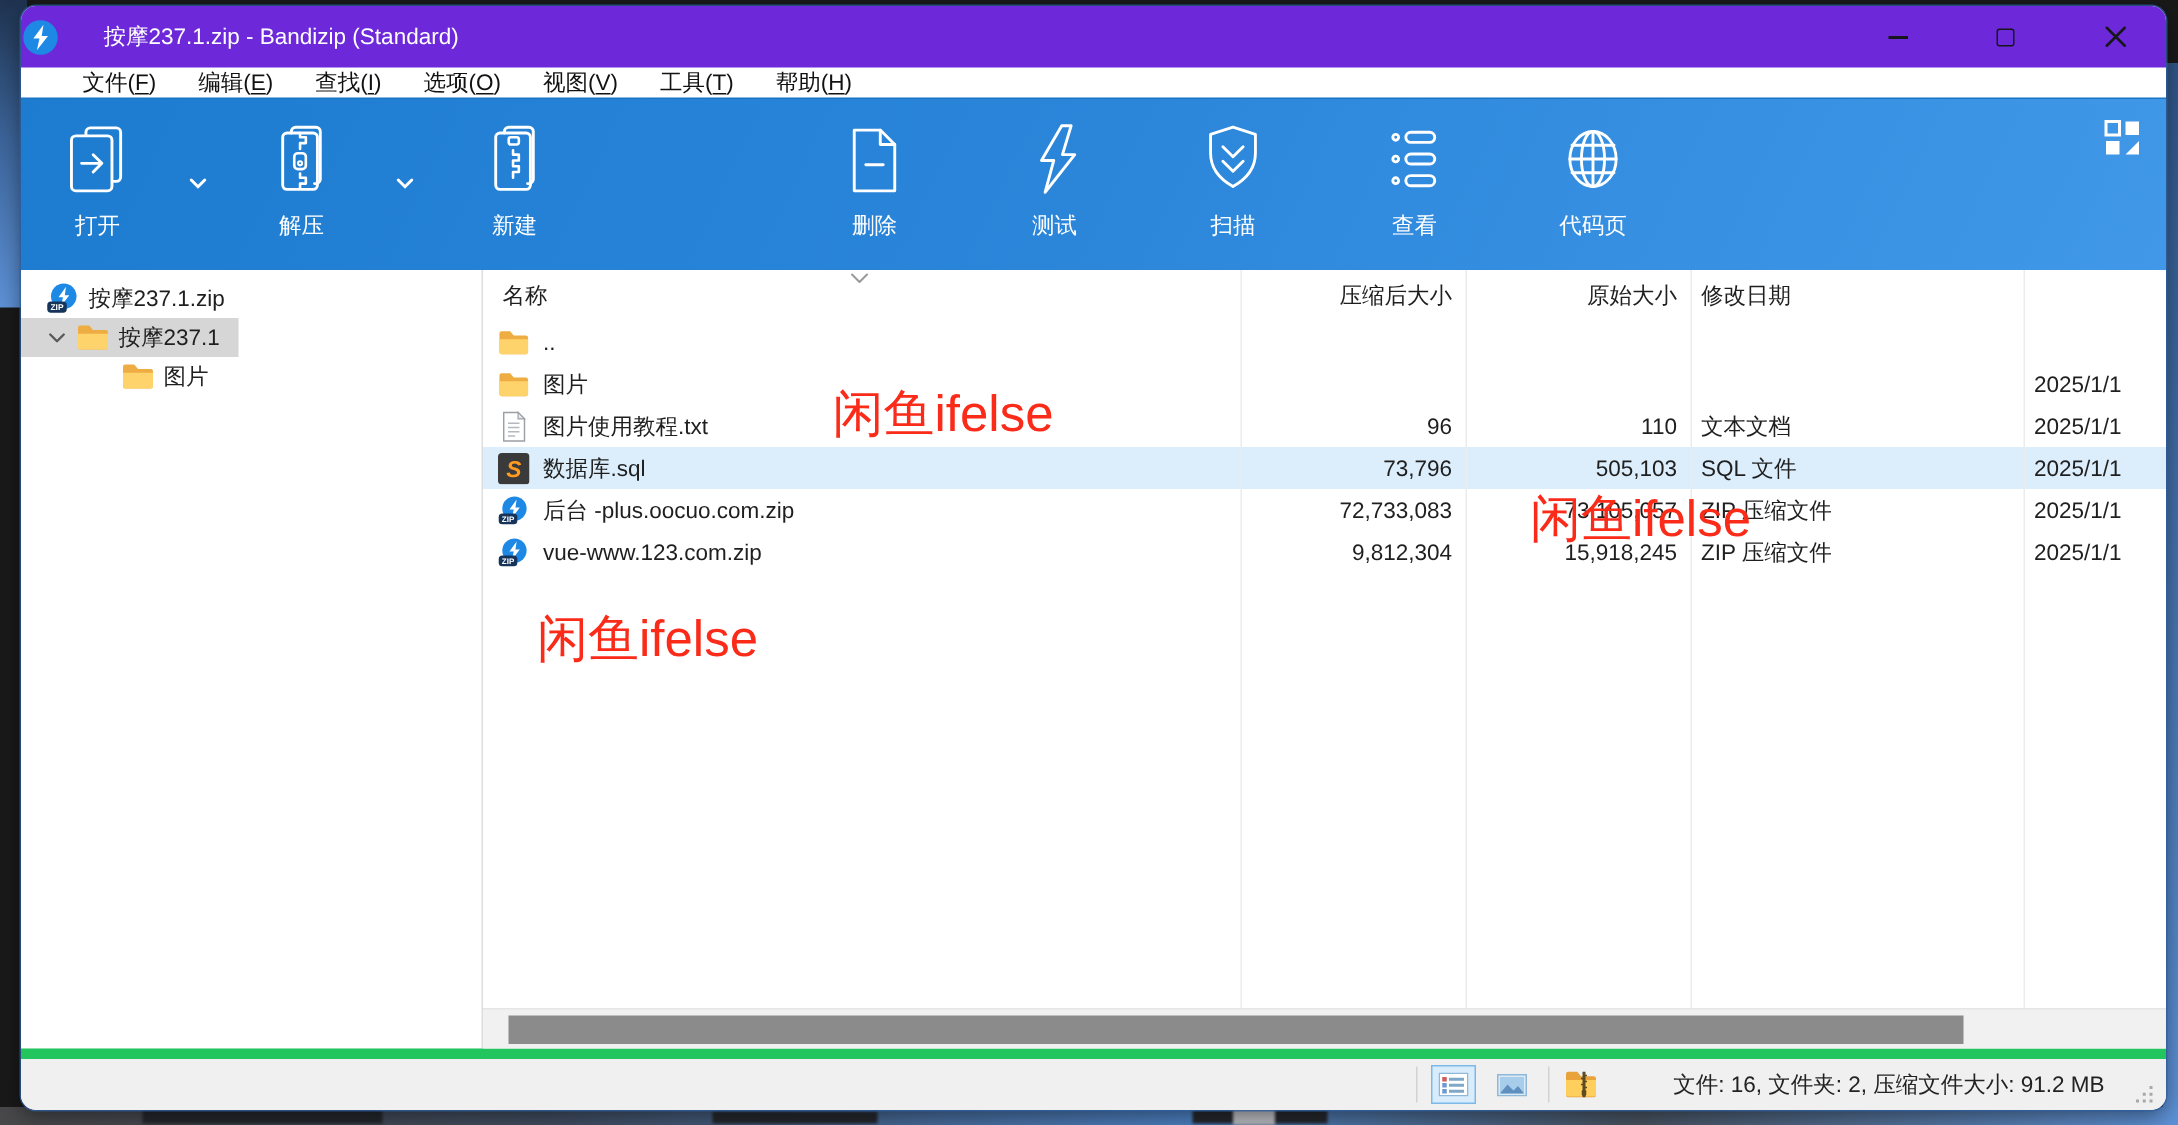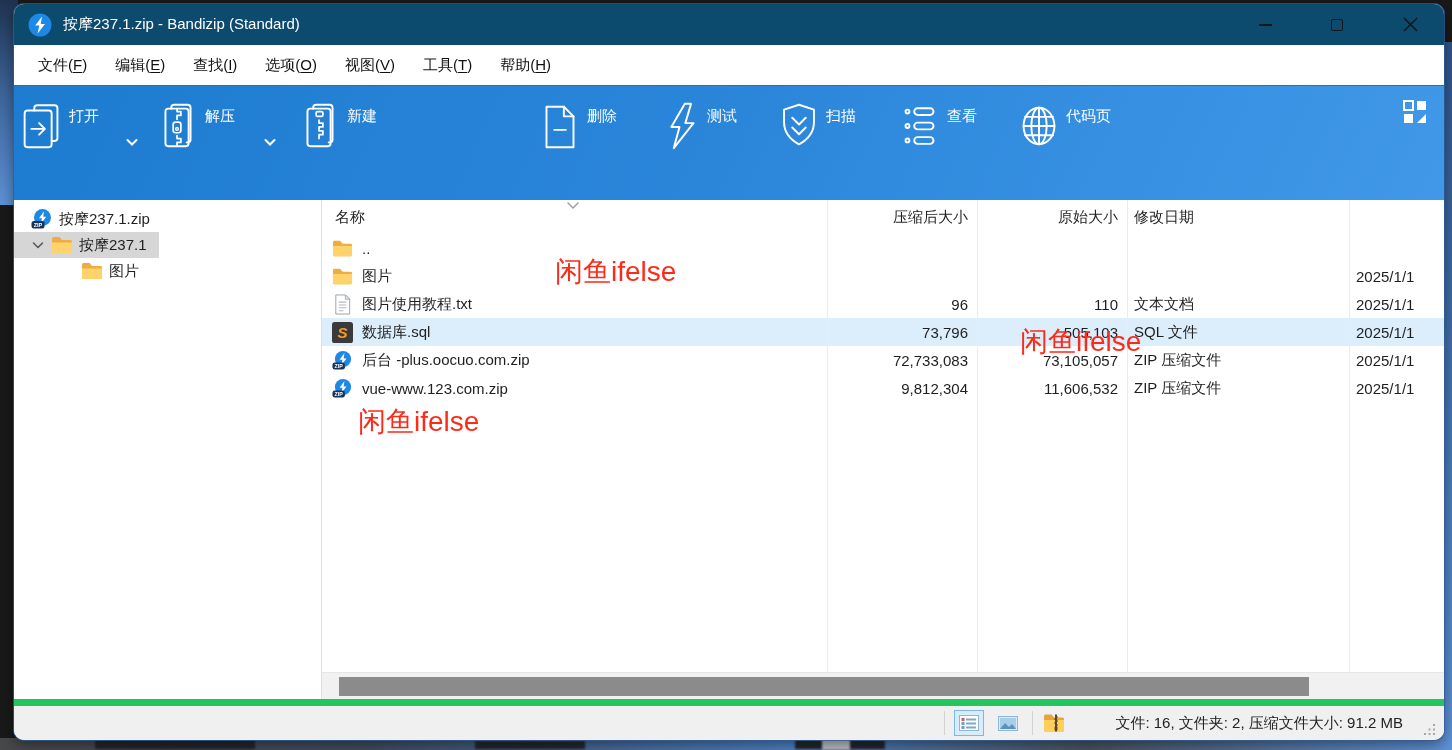--- a/index.html
+++ b/index.html
@@ -18,42 +18,42 @@
     background:linear-gradient(90deg,#48484a 0%,#3f4b5e 25%,#4c80c2 55%,#47525f 75%,#5d91d6 100%); }
   .bg-blob { position:absolute; background:#23262b; filter:blur(1px); }
 
   
   .app-window { position:absolute; left:14px; top:4px; width:1430px; height:736px;
     background:#fff; border-radius:10px; overflow:hidden;
     box-shadow:0 0 0 1px rgba(47,95,158,.75), 0 4px 14px rgba(0,0,0,.45);
     display:flex; flex-direction:column; }
 
   
-  .titlebar { height:41px; background:#0c4a6e; flex:0 0 auto;
-    display:flex; align-items:center; padding-left:13px; position:relative; }
+  .titlebar { height:41px; background:#6d28d9; flex:0 0 auto;
+    display:flex; align-items:center; position:relative;gap:19px; }
   .app-icon { width:26px; height:26px; flex:0 0 auto; }
   .title-text { color:#fff; margin-left:10px; font-size:15px; }
   .win-btn { position:absolute; top:0; width:46px; height:41px; display:flex;
     align-items:center; justify-content:center; cursor:default; }
   .btn-min { left:1228px; } .btn-max { left:1300px; } .btn-close { left:1373px; }
   .glyph-min { width:13px; height:0; border-top:2px solid #15171a; }
   .glyph-max { width:12px; height:12px; border:1.6px solid #15171a; border-radius:2px; }
 
   
-  .menubar { height:40px; background:#fff; display:flex; align-items:center;
-    padding-left:10px; flex:0 0 auto; }
+  .menubar { height:20px; background:#fff; display:flex; align-items:center;
+    padding-left:27px; flex:0 0 auto; }
   .menu-item { padding:4px 14px; color:#111; cursor:default; }
   .mn { text-decoration:underline; text-underline-offset:2px; }
 
   
   .toolbar { height:115px; flex:0 0 auto; position:relative;
     background:linear-gradient(115deg,#1d7cd0 0%,#2b86da 50%,#4198e8 100%);
     border-top:1px solid #1a74c6; }
   .tb-btn { position:absolute; top:13px; transform:translateX(-50%);
-    display:flex; flex-direction:row; align-items:flex-start; width:100px;
+    display:flex; flex-direction:column; align-items:center; width:100px;
     color:#fff; cursor:default; }
   .tb-btn svg { width:54px; height:54px; }
   .tb-label { margin-top:8px; font-size:15px; white-space:nowrap; }
   .tb-chev { position:absolute; top:46px; transform:translateX(-50%); width:20px; height:20px;
     display:flex; align-items:center; justify-content:center; cursor:default; }
   .layout-toggle { position:absolute; right:16px; top:13px; width:26px; height:26px; cursor:default; }
 
   
   .content { flex:1 1 auto; display:flex; min-height:0; background:#fff; }
 
@@ -90,21 +90,21 @@
   
   .statusbar { height:41px; flex:0 0 auto; background:#f0f0f0; border-top:7px solid #22c55e;
     display:flex; align-items:center; justify-content:flex-end; padding-right:8px; gap:9px; }
   .sb-sep { width:1px; height:24px; background:#d2d2d2; }
   .sb-btn { width:30px; height:26px; display:flex; align-items:center; justify-content:center; cursor:default; }
   .sb-btn.active { background:#d9ecfb; border:1px solid #7cb9e8; }
   .sb-text { margin:0 6px 0 40px; color:#222; white-space:nowrap; }
   .resize-grip { width:14px; height:14px; align-self:flex-end; margin:0 0 4px 4px; }
 
   
-  .watermark { position:absolute; font-size:28px; color:#fb2b1a; z-index:5;
+  .watermark { position:absolute; font-size:34px; color:#fb2b1a; z-index:5;
     white-space:nowrap; pointer-events:none; letter-spacing:0; }
   .wm-1 { left:541px; top:249px; }
   .wm-2 { left:1006px; top:319px; }
   .wm-3 { left:344px; top:399px; }
 </style>
 </head>
 <body>
 
 <div class="bg-left-blue"></div>
 <div class="bg-right-blue"></div>
@@ -372,21 +372,21 @@
 
       <svg class="file-icon" viewBox="0 0 22 22">
         <circle cx="11.5" cy="9.5" r="8.5" fill="#1e88e5"></circle>
         <path d="M13 3.2 L8 10.2 h3 L9.7 16 L15.2 8.8 h-3 z" fill="#fff"></path>
         <rect x="0.5" y="13" width="13" height="7.5" rx="2.5" fill="#16335a"></rect>
         <text class="zip-badge" x="7" y="18.8" font-size="5.6" font-weight="bold" fill="#fff" text-anchor="middle">ZIP</text>
       </svg>
       <span>vue-www.123.com.zip</span>
     </div>
     <div class="cell-num">9,812,304</div>
-    <div class="cell-num">11,606,532</div>
+    <div class="cell-num">15,918,245</div>
     <div class="cell-type">ZIP 压缩文件</div>
     <div class="cell-date">2025/1/1</div>
   </div>
 </div>
 
       <div class="hscroll">
         <div class="hscroll-thumb"></div>
       </div>
     </div>
   </div>

